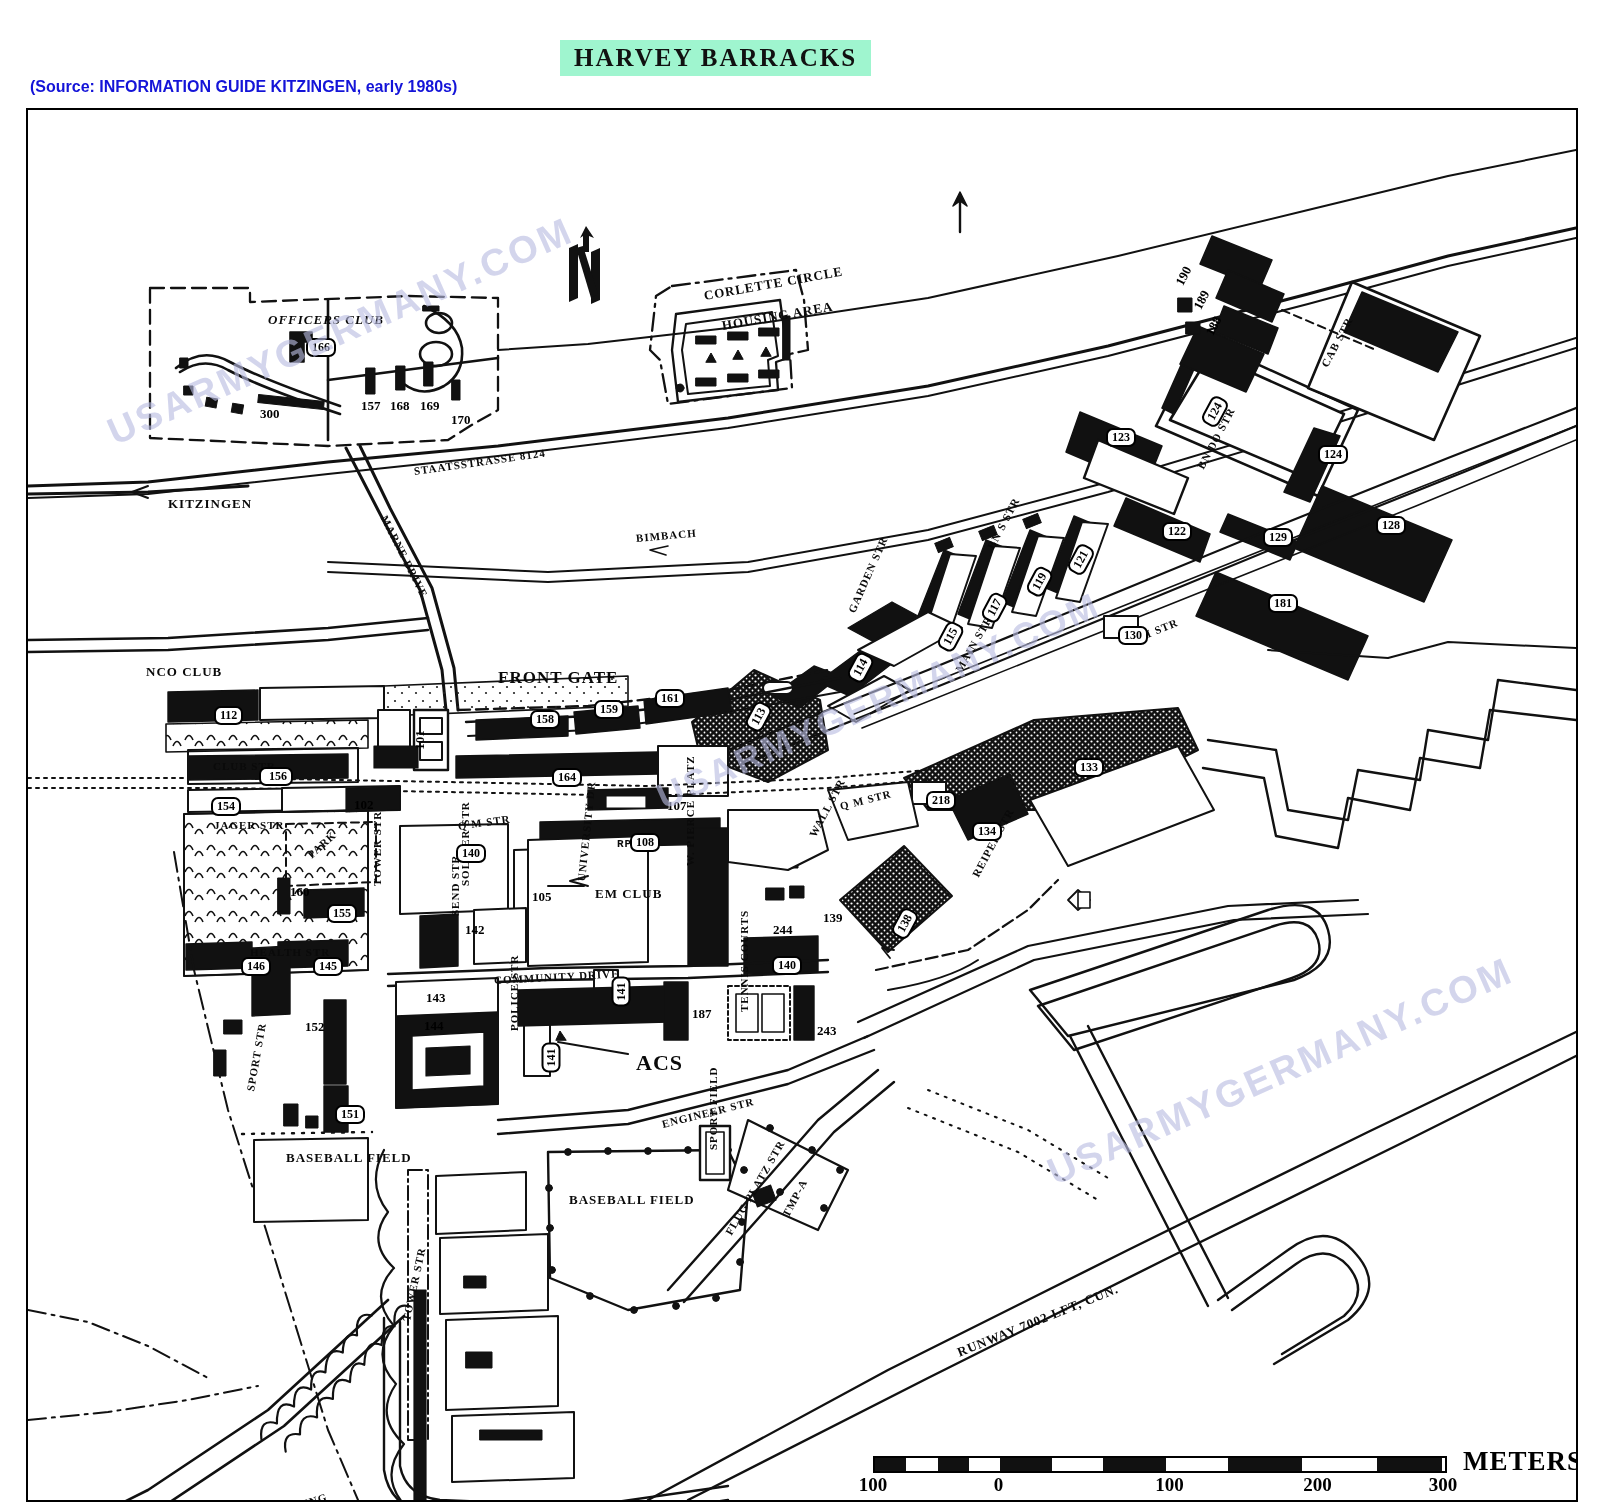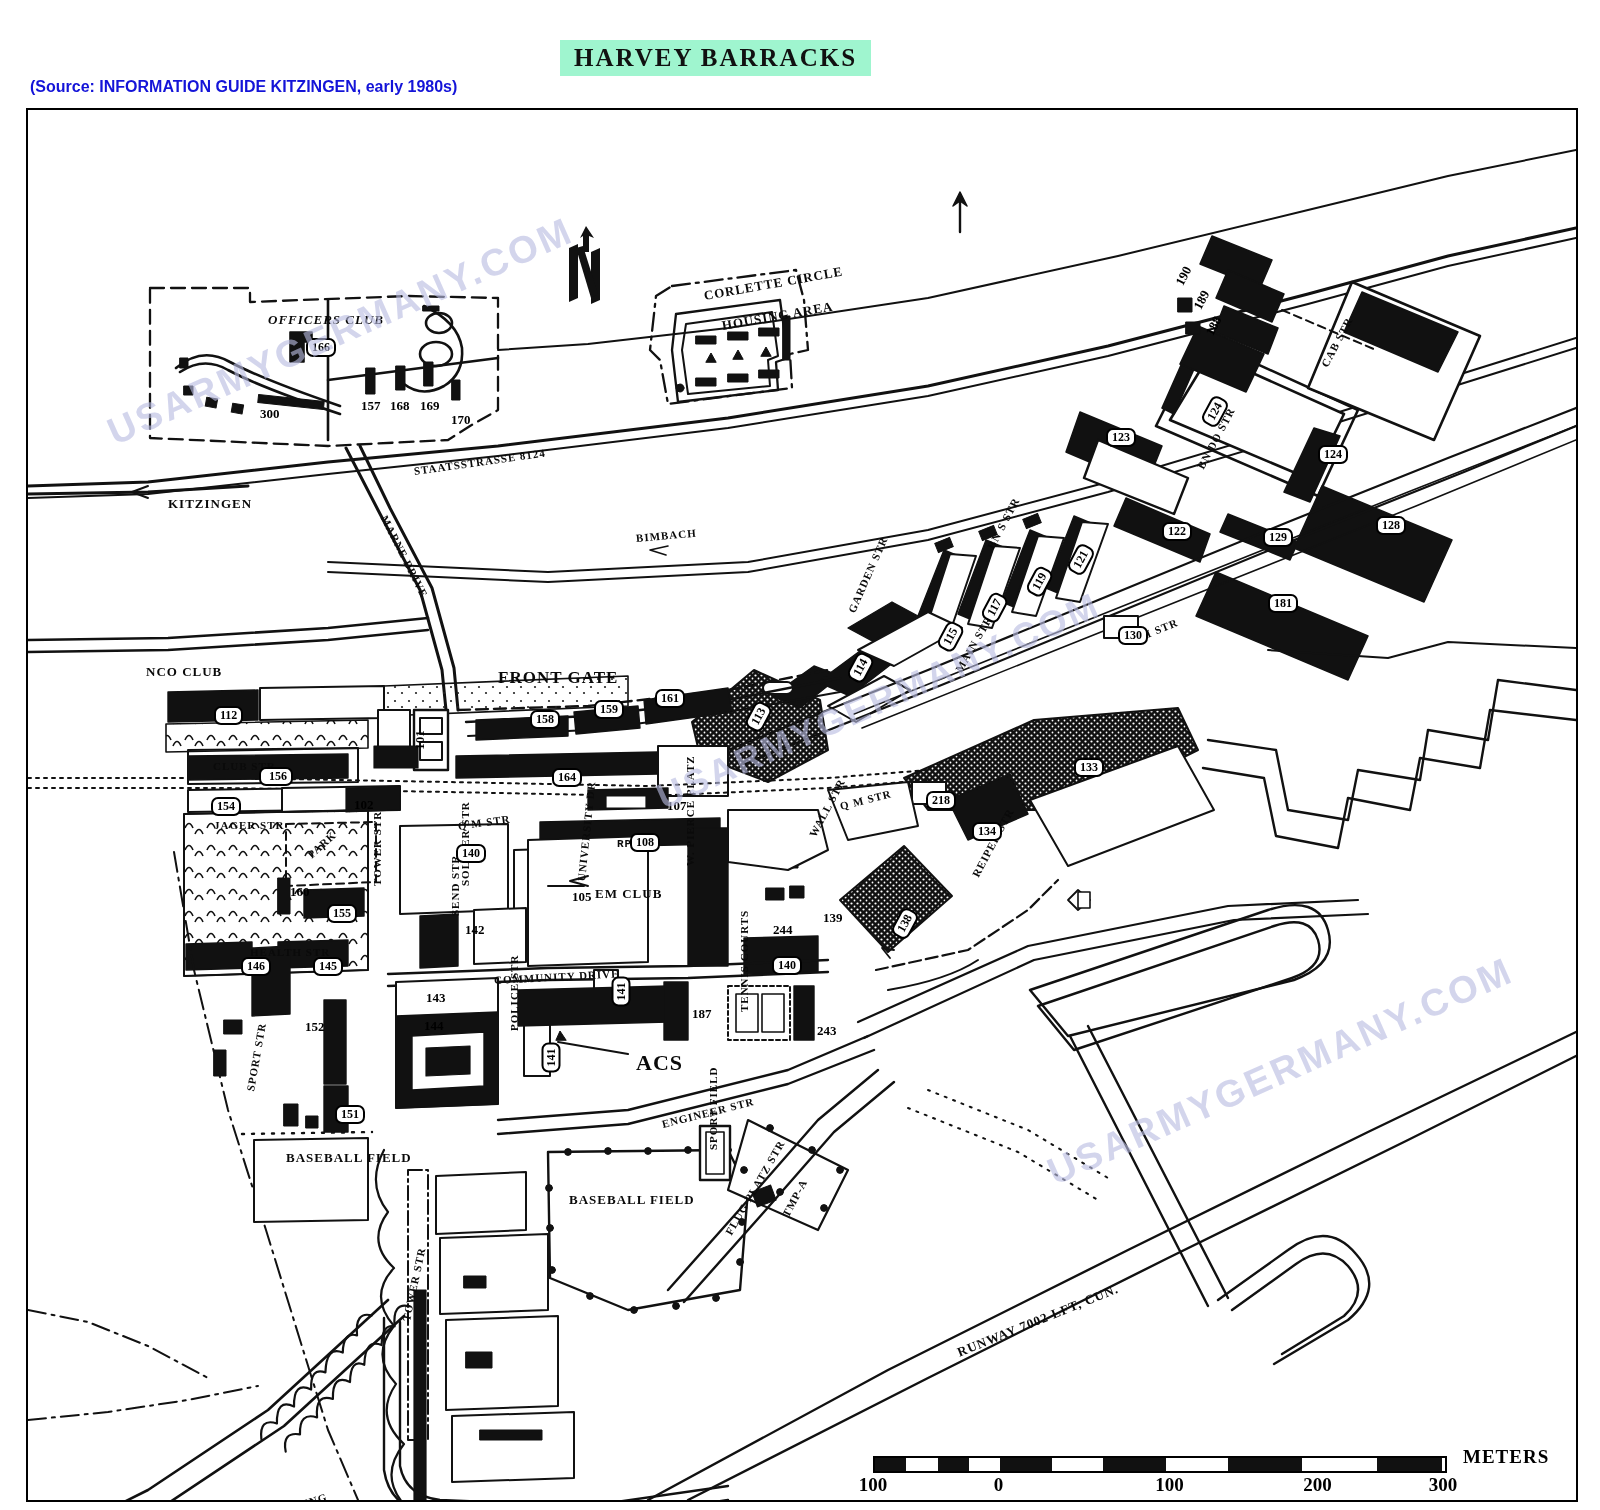--- a/index.html
+++ b/index.html
@@ -54,21 +54,21 @@
 
   
   #scale-block{position:absolute;left:845px;top:1338px;width:700px;height:140px;}
   .scale-row{position:relative;height:62px;}
   .scale-bar{position:absolute;left:0;top:8px;height:13px;border:2px solid #000;
              background:#fff;display:flex;}
   .seg{height:100%;}
   .seg.on{background:#111;}
   .seg.off{background:#fff;}
   .scale-unit{position:absolute;font-family:"Liberation Serif", serif;
-              font-weight:bold;font-size:19px;letter-spacing:1px;}
+              font-weight:bold;font-size:27px;letter-spacing:1px;}
   .tick-lab{position:absolute;font-family:"Liberation Serif", serif;
             font-weight:bold;font-size:19px;transform:translateX(-50%);}
 
   
   .wm{
     position:absolute;color:#b9bce2;opacity:.62;
     font-family:"Liberation Sans", sans-serif;font-weight:bold;
     letter-spacing:3px;pointer-events:none;user-select:none;
   }
 </style>
@@ -505,21 +505,21 @@
       <div class="bplain" style="left: 795px; top: 800px;">139</div>
       <div class="bplain" style="left: 745px; top: 812px;">244</div>
       <div class="bnum" style="left: 186px; top: 596px;">112</div>
       <div class="bnum" style="left: 231px; top: 657px; padding-left: 8px;">156</div>
       <div class="bnum" style="left: 183px; top: 687px;">154</div>
       <div class="bplain" style="left: 382px; top: 622px; transform: rotate(-90deg); transform-origin: center center;">101</div>
       <div class="bplain" style="left: 326px; top: 687px;">102</div>
       <div class="bnum" style="left: 428px; top: 734px;">140</div>
       <div class="bplain" style="left: 639px; top: 688px;">107</div>
       <div class="bnum" style="left: 602px; top: 723px;">108</div>
-      <div class="bplain" style="left: 504px; top: 779px; margin-left: 40px;">105</div>
+      <div class="bplain" style="left: 504px; top: 779px;">105</div>
       <div class="bplain" style="left: 437px; top: 812px;">142</div>
       <div class="bnum" style="left: 744px; top: 846px;">140</div>
       <div class="bnum" style="left: 578px; top: 872px; transform: rotate(-90deg); transform-origin: center center;">141</div>
       <div class="bnum" style="left: 508px; top: 938px; transform: rotate(-90deg); transform-origin: center center;">141</div>
       <div class="bplain" style="left: 398px; top: 880px;">143</div>
       <div class="bplain" style="left: 396px; top: 908px;">144</div>
       <div class="bplain" style="left: 664px; top: 896px;">187</div>
       <div class="bplain" style="left: 789px; top: 913px;">243</div>
       <div class="bnum" style="left: 213px; top: 847px;">146</div>
       <div class="bnum" style="left: 285px; top: 847px;">145</div>

